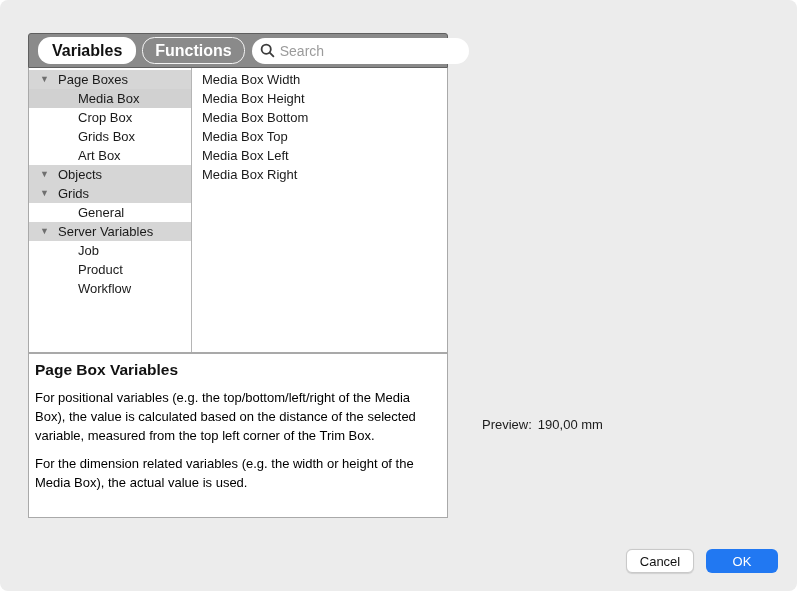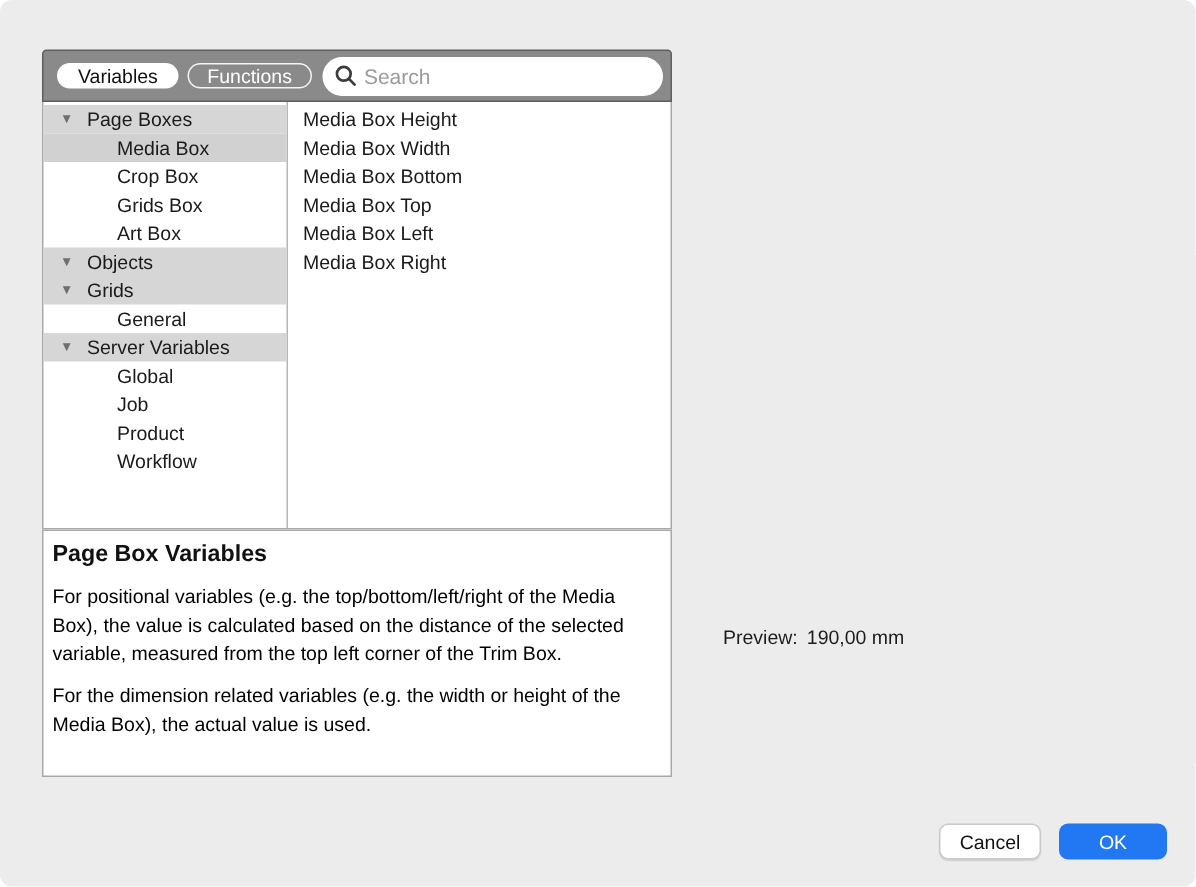--- a/index.html
+++ b/index.html
@@ -10,22 +10,22 @@
     font-family:"Liberation Sans", sans-serif; color:#1a1a1a;
   }
   
   .left-group { position:absolute; left:28px; top:33px; width:420px; }
   .toolbar {
     height:35px; background:var(--toolbar-bg);
     border:1px solid var(--toolbar-border); border-radius:3px 3px 0 0;
     display:flex; align-items:center; padding:0 5px 0 9px; gap:6px;
   }
   .seg {
-    height:17px; font-size:13px; display:flex; align-items:center;
-    padding:0 14px; border-radius:12.5px; white-space:nowrap; cursor:default;
+    height:27px; font-size:16px; display:flex; align-items:center;
+    padding:0 14px; border-radius:12.5px; white-space:nowrap; cursor:default;font-weight:bold;
   }
   .seg.selected { background:#fff; color:#111; }
   .seg.plain { border:1.5px solid #f4f4f4; color:#fff; padding:0 12px; }
   .searchbox {
     flex:1; height:26px; background:#fff; border-radius:13px;
     display:flex; align-items:center; padding:0 8px; margin-left:1px;
   }
   .searchbox svg { flex:0 0 auto; margin-right:5px; }
   .searchbox input {
     border:none; outline:none; flex:1; font-size:14px;
@@ -124,36 +124,33 @@
           <span>Grids</span>
         </div>
         <div class="row child">
           <span>General</span>
         </div>
         <div class="row group">
           <span class="tri">▼</span>
           <span>Server Variables</span>
         </div>
         <div class="row child">
-          <span>Global</span>
-        </div>
-        <div class="row child">
           <span>Job</span>
         </div>
         <div class="row child">
           <span>Product</span>
         </div>
         <div class="row child">
           <span>Workflow</span>
         </div>
       </div>
 
       <div class="vlist">
+        <div class="row">Media Box Width</div>
         <div class="row">Media Box Height</div>
-        <div class="row">Media Box Width</div>
         <div class="row">Media Box Bottom</div>
         <div class="row">Media Box Top</div>
         <div class="row">Media Box Left</div>
         <div class="row">Media Box Right</div>
       </div>
     </div>
 
     <div class="desc">
       <h2>Page Box Variables</h2>
       <p>For positional variables (e.g. the top/bottom/left/right of the Media Box), the value is calculated based on the distance of the selected variable, measured from the top left corner of the Trim Box.</p>

